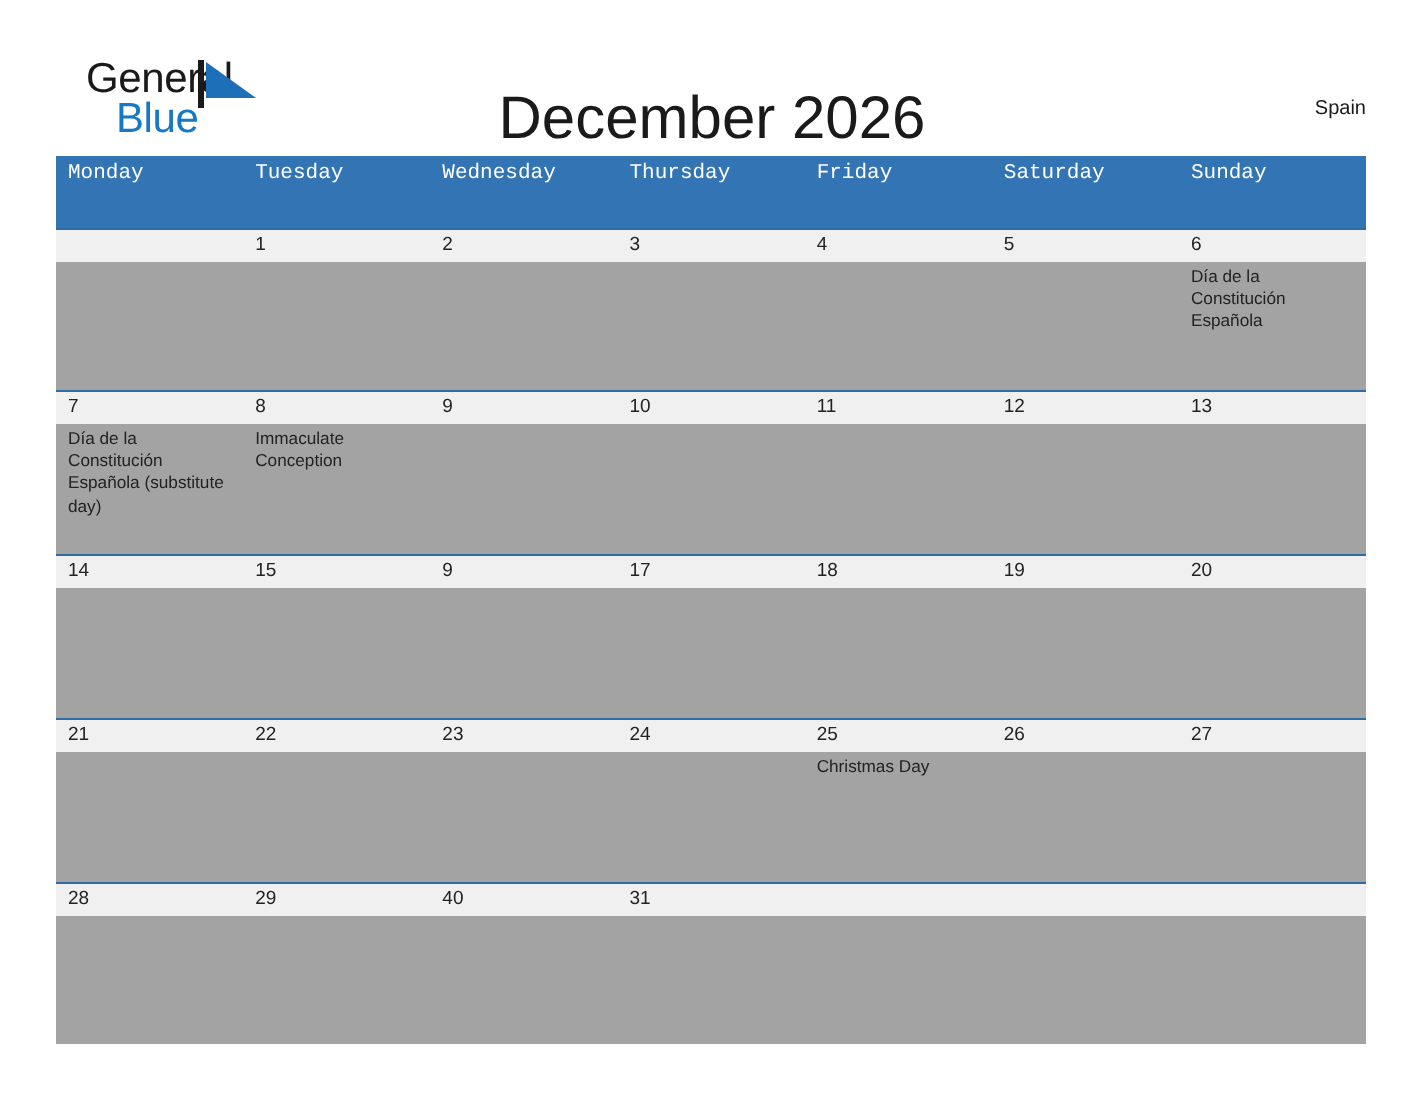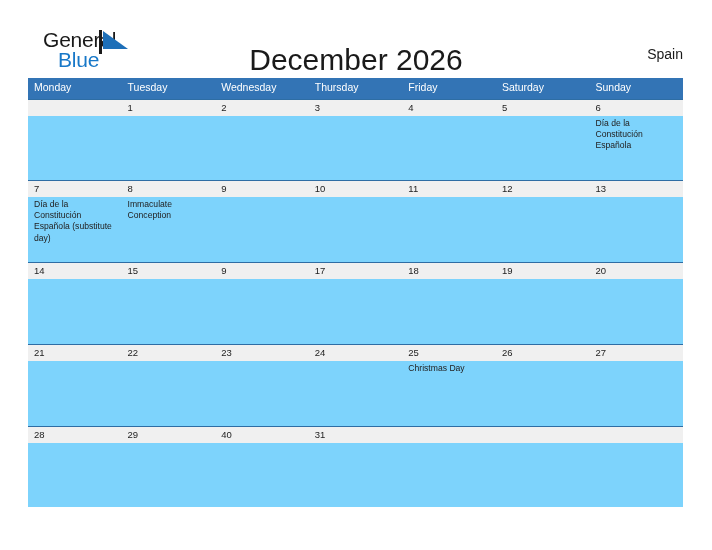--- a/index.html
+++ b/index.html
@@ -69,38 +69,39 @@
     color: #1a1a1a;
     letter-spacing: 0px;
     line-height: 36px;
     margin: 0;
   }
 
   .cal-country {
     position: absolute;
     right: 29px;
     top: 47px;
-    font-size: 14px;
+    font-size: 10px;
     color: #1a1a1a;
     line-height: 15px;
     text-align: left;
   }
 
   
   .cal-wrap {
     position: absolute;
     left: 28px;
     top: 78px;
     width: 655px;
   }
 
   .weekday-row {
     display: flex;
     background: #3374b5;
-    height: 21px;
+    height: 36px;
+    font-family: Liberation Mono, monospace;
   }
   .weekday-cell {
     flex: 1 1 0;
     color: #ffffff;
     font-size: 10.5px;
     line-height: 18px;
     padding-left: 6px;
     box-sizing: border-box;
     white-space: nowrap;
     overflow: hidden;
@@ -110,21 +111,21 @@
     position: relative;
   }
   .week-row .num-band {
     display: flex;
     background: #f0f0f0;
     border-top: 1px solid #2e6da4;
     height: 16px;
   }
   .week-row .body-band {
     display: flex;
-    background: #7dd3fc;
+    background: #a3a3a3;
   }
   .num-cell {
     flex: 1 1 0;
     font-size: 9.5px;
     color: #222222;
     line-height: 16px;
     padding-left: 6px;
     box-sizing: border-box;
   }
   .body-cell {

